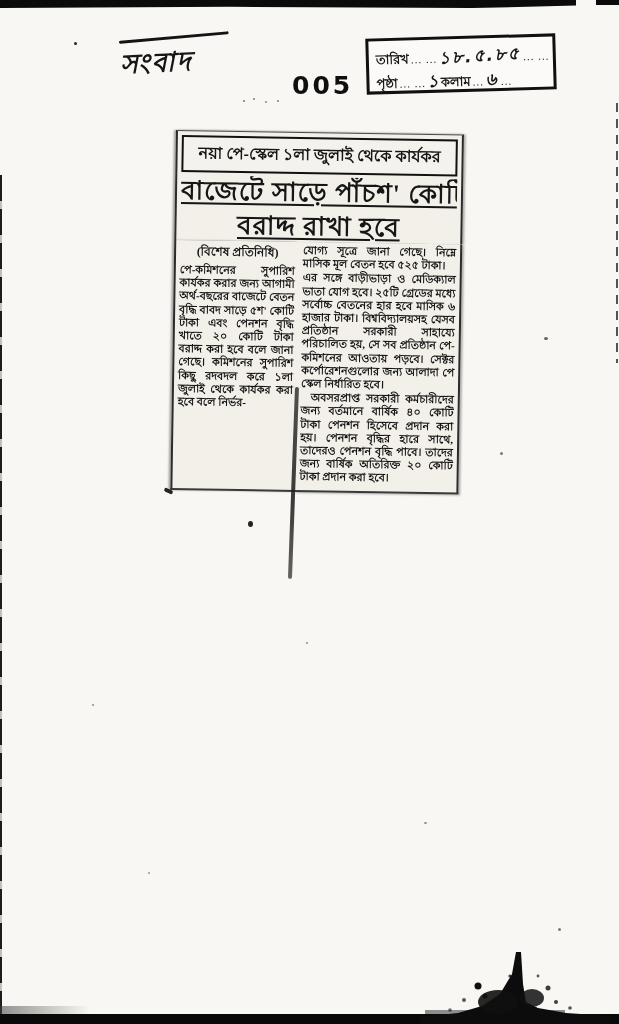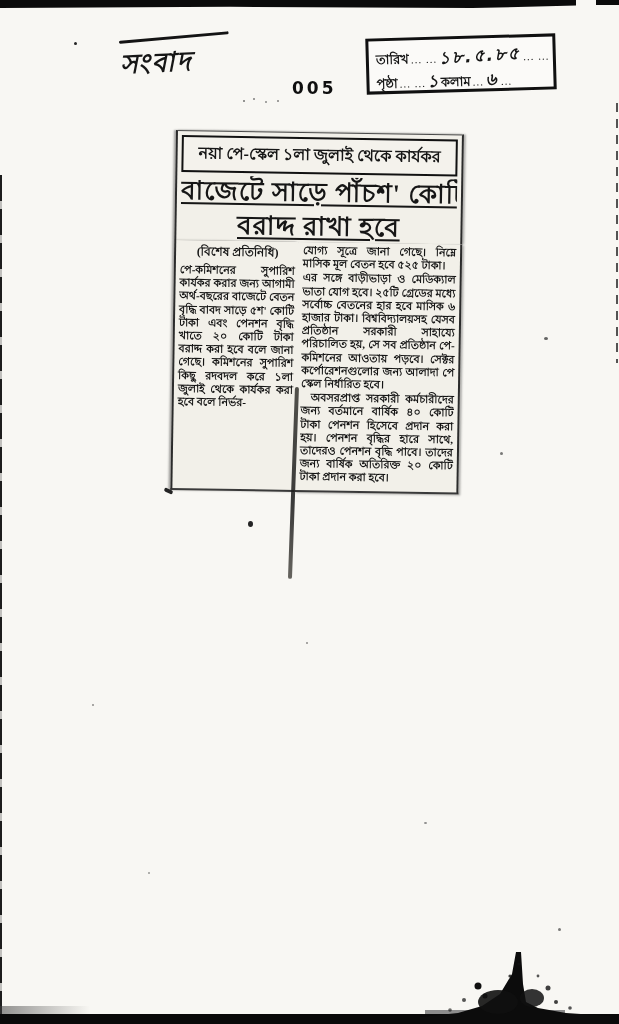--- a/index.html
+++ b/index.html
@@ -30,22 +30,22 @@
   
   .stamp{position:absolute;left:366px;top:36px;width:190px;height:56px;
     border:3px solid #101010;transform:rotate(-1.6deg);background:rgba(255,255,255,.4);
     padding:4px 7px;box-sizing:border-box;font-family:"Liberation Serif",serif;}
   .stamp-row{display:flex;align-items:baseline;white-space:nowrap;height:24px;}
   .stamp-label{font-size:13px;font-weight:bold;}
   .stamp-dots{font-size:11px;letter-spacing:1px;margin:0 2px;color:#1c1c1c;}
   .stamp-value{font-size:17px;font-weight:bold;font-style:italic;letter-spacing:2px;
     font-family:"DejaVu Sans",sans-serif;transform:rotate(-2deg);}
   
-  .scan-number{position:absolute;left:292px;top:78px;font-family:"DejaVu Sans",sans-serif;
-    font-weight:bold;font-size:17px;letter-spacing:3px;color:#0f0f0f;}
+  .scan-number{position:absolute;left:292px;top:71px;font-family:"DejaVu Sans",sans-serif;
+    font-weight:bold;font-size:25px;letter-spacing:3px;color:#0f0f0f;}
   .pre-number-smudge{position:absolute;left:238px;top:96px;width:50px;height:10px;opacity:.5;
     background:radial-gradient(circle 2px at 6px 5px,#333 60%,transparent 61%),
                radial-gradient(circle 2px at 16px 3px,#444 60%,transparent 61%),
                radial-gradient(circle 2px at 28px 6px,#555 60%,transparent 61%),
                radial-gradient(circle 2px at 40px 5px,#4a4a4a 60%,transparent 61%);}
   
   .clipping{position:absolute;left:176px;top:130px;width:288px;transform:rotate(0.9deg);
     transform-origin:top left;}
   .clip-head{background:#f2f0e9;border-left:2px solid #2b2b2b;border-top:1px solid #4a4a4a;
     border-right:2px solid #2b2b2b;padding:4px 4px 0 4px;

